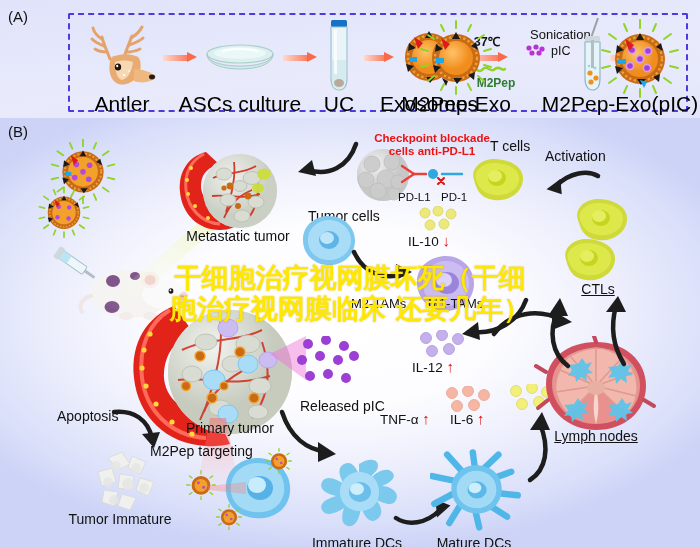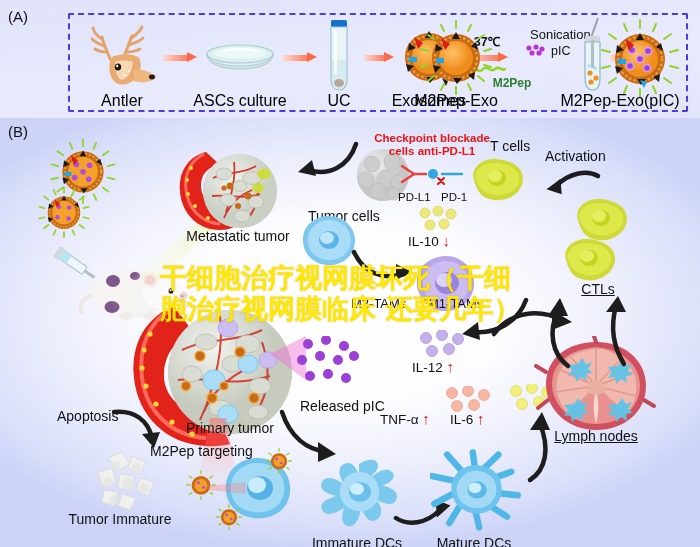--- a/index.html
+++ b/index.html
@@ -14,21 +14,21 @@
     background:linear-gradient(175deg,#e0e3fa 0%,#e9ebfc 60%,#e2e5fa 100%);
   }
   #panelA .dashbox{
     position:absolute;left:68px;top:13px;width:620px;height:99px;
     border:2.5px dashed #4b3ce0;border-radius:2px;box-sizing:border-box;
   }
   .panel-letter{
     position:absolute;font-size:15px;color:#111;font-weight:400;letter-spacing:0px;
   }
   .alabel{
-    position:absolute;font-size:16px;color:#000;white-space:nowrap;
+    position:absolute;font-size:21px;color:#000;white-space:nowrap;
     text-align:center;
   }
   .alabel.center{transform:translateX(-50%);}
   .small-cap{
     position:absolute;font-size:12.5px;font-weight:bold;color:#111;white-space:nowrap;
     transform:translateX(-50%);
   }
   .m2pep-cap{
     position:absolute;font-size:12px;color:#2e7d32;font-weight:bold;white-space:nowrap;
     transform:translateX(-50%);
@@ -73,21 +73,21 @@
   }
   .cyto{
     position:absolute;font-size:13.5px;color:#111;white-space:nowrap;
   }
   .updown{color:#e01010;font-weight:bold;font-size:15px;}
   
   .svgarrow{position:absolute;overflow:visible;}
   
   #watermark{
     position:absolute;left:50%;top:262px;transform:translateX(-50%);
-    width:380px;font-size:27px;line-height:31px;
+    width:380px;text-align:center;font-size:27px;line-height:31px;
     font-weight:bold;color:#ffe800;
     text-shadow:0 0 2px rgba(170,120,0,.45);
     font-family:"DejaVu Sans",sans-serif;
     pointer-events:none;
   }
 </style>
 </head>
 <body>
 
 <div id="figure">
@@ -175,21 +175,21 @@
     </svg>
 
     <span class="small-cap" style="left:487px;top:33px;">37℃</span>
     <div class="aarrow" style="left:466px;top:52px;width:42px;">
       <div class="shaft"></div>
         <div class="head"></div>
     </div>
     <svg style="position:absolute;left:470px;top:64px;" width="36" height="12" viewBox="0 0 36 12">
       <path d="M1 7 C5 1 9 11 13 5 C17 0 21 10 25 5 C29 1 33 8 35 5" stroke="#8fd426" stroke-width="2.6" fill="none" stroke-linecap="round"></path>
     </svg>
-    <span class="m2pep-cap" style="left:512px;top:76px;text-align:center;">M2Pep</span>
+    <span class="m2pep-cap" style="left:496px;top:76px;text-align:center;">M2Pep</span>
 
     <svg class="exo" style="left:415px;top:22px;width:0;height:0;" width="0" height="0"></svg>
 
     <svg class="exo" style="left:418px;top:20px;" width="76" height="76" viewBox="0 0 76 76" id="exo2">
       <g stroke="#8fd426" stroke-width="2" stroke-linecap="round" fill="none">
         <path d="M38 8 l0 -7"></path>
           <path d="M50 11 l3 -6"></path>
           <path d="M60 19 l6 -4"></path>
         <path d="M66 31 l7 -2"></path>
           <path d="M66 45 l7 2"></path>

